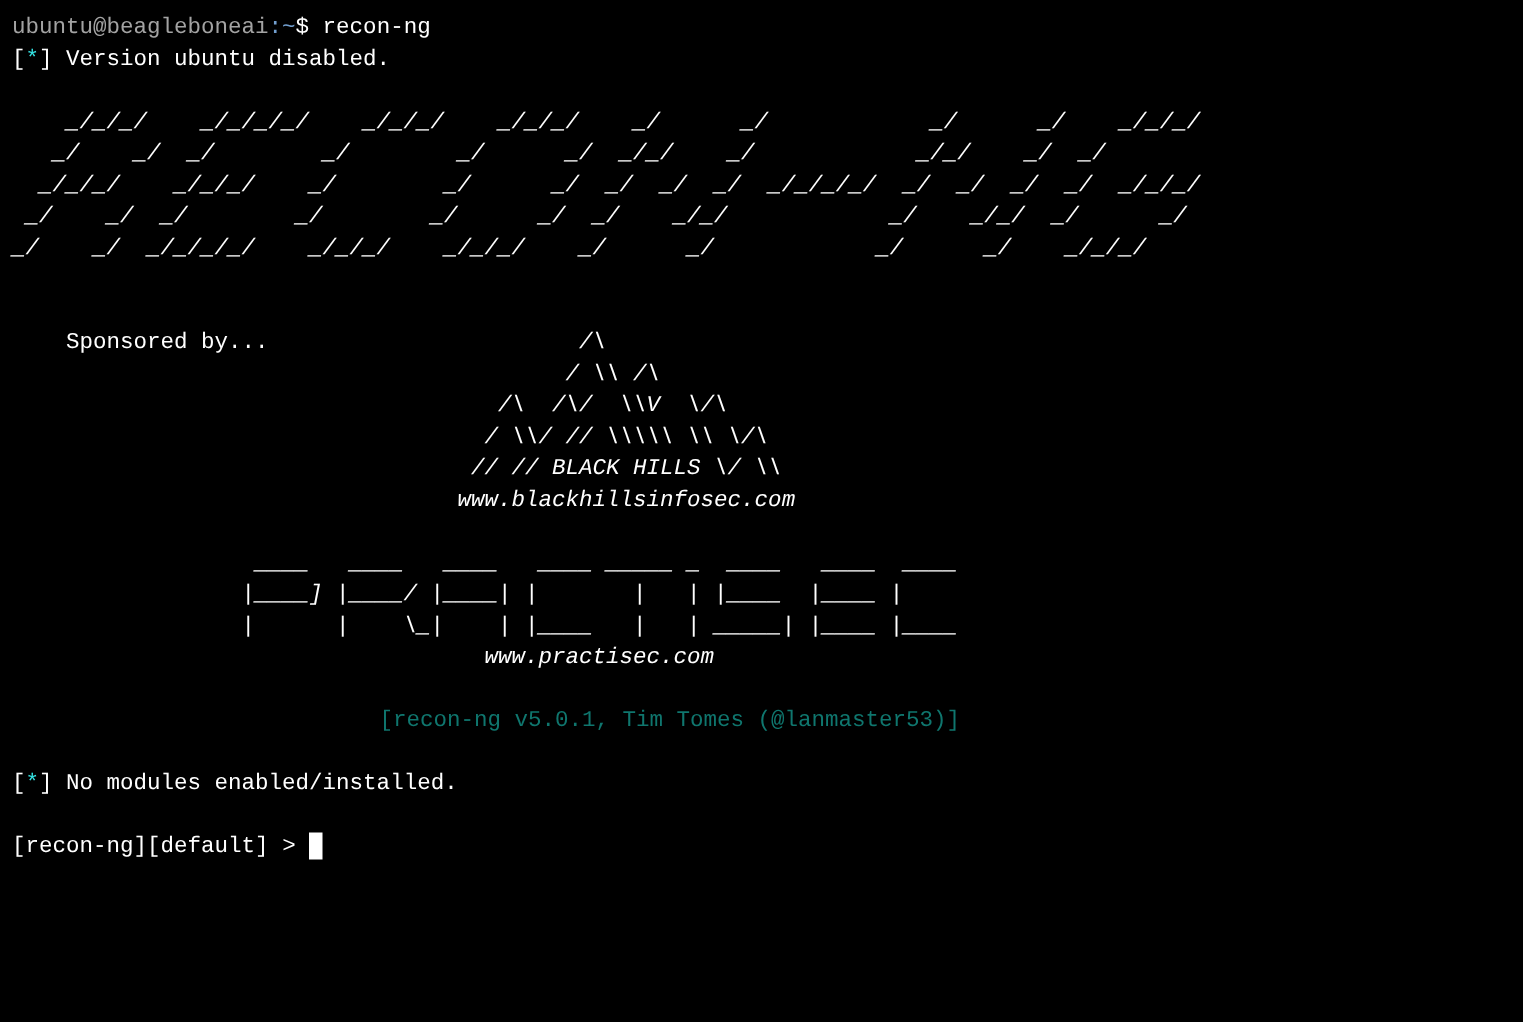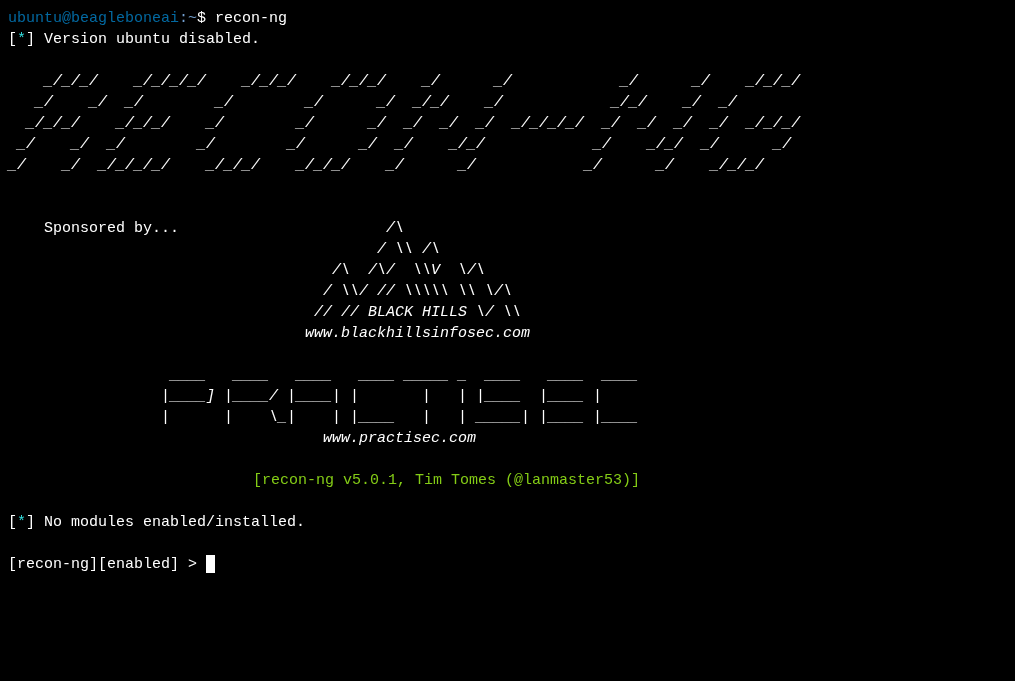--- a/index.html
+++ b/index.html
@@ -15,27 +15,27 @@
       line-height: 1.4;
       padding: 8px;
       width: 1015px;
       height: 681px;
       overflow: hidden;
     }
     .line {
       white-space: pre;
     }
     .green {
-      color: #0369a1;
+      color: #a3a3a3;
     }
     .cyan {
       color: #34e2e2;
     }
     .orange {
-      color: #84cc16;
+      color: #0f766e;
     }
     .white {
       color: #ffffff;
     }
     .blue {
       color: #729fcf;
     }
     .cursor {
       display: inline-block;
       width: 9px;
@@ -87,13 +87,13 @@
 <div class="line"> </div>
 
 <div class="line"><span style="display:inline-block;width:100%;text-align:left;"><span class="orange" style="padding-left:245px;">[recon-ng v5.0.1, Tim Tomes (@lanmaster53)]</span></span></div>
 
 <div class="line"> </div>
 
 <div class="line"><span class="white">[</span><span class="cyan">*</span><span class="white">]</span><span class="white"> No modules enabled/installed.</span></div>
 
 <div class="line"> </div>
 
-<div class="line"><span class="white">[</span><span class="white">recon-ng</span><span class="white">]</span><span class="white">[</span><span class="white">enabled</span><span class="white">]</span><span class="white"> &gt; </span><span class="cursor"></span></div>
+<div class="line"><span class="white">[</span><span class="white">recon-ng</span><span class="white">]</span><span class="white">[</span><span class="white">default</span><span class="white">]</span><span class="white"> &gt; </span><span class="cursor"></span></div>
 
 </body></html>

